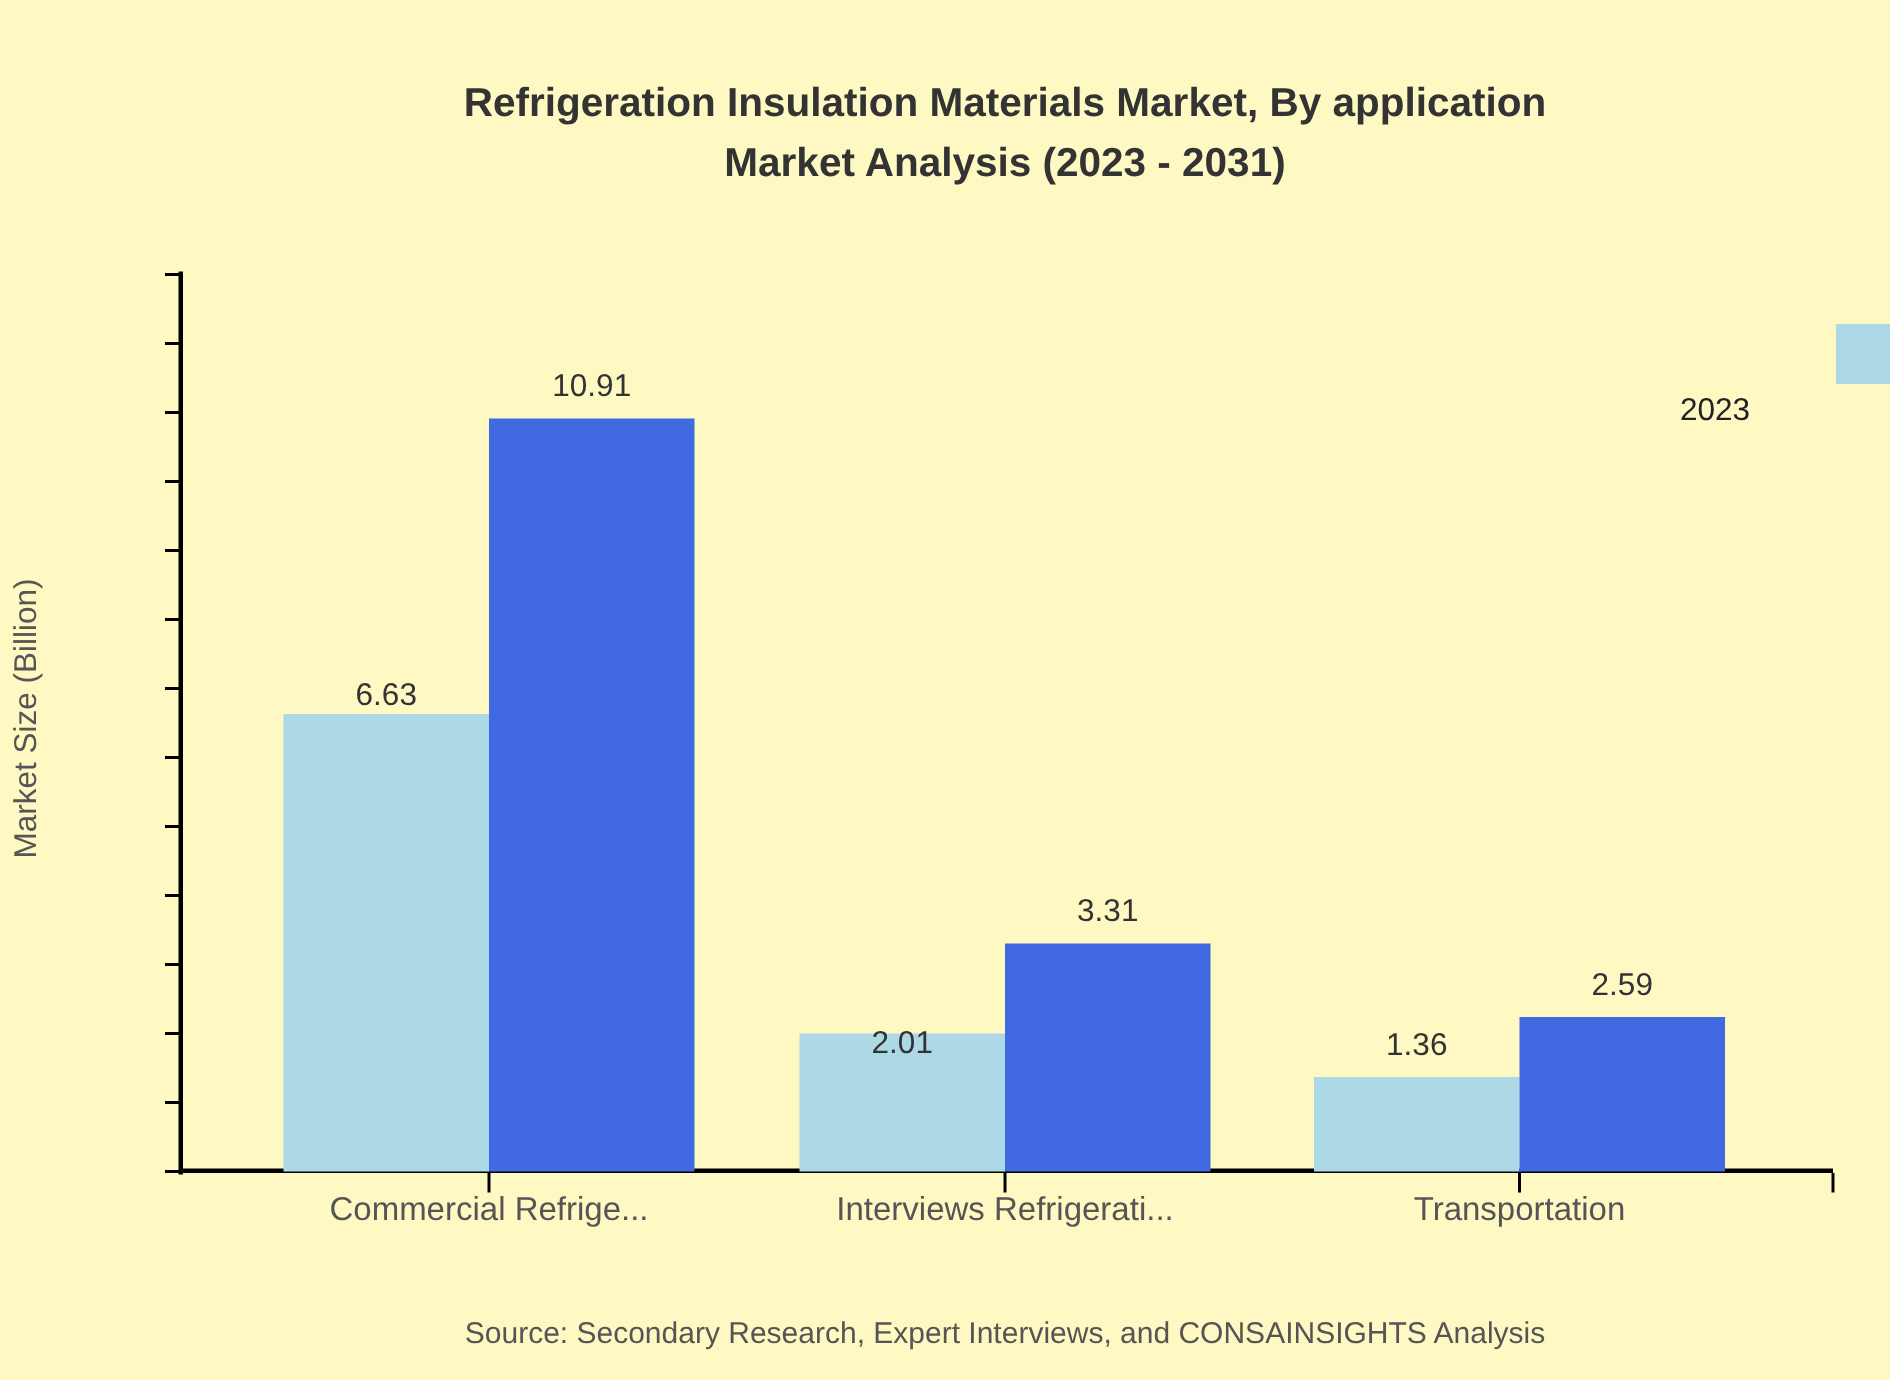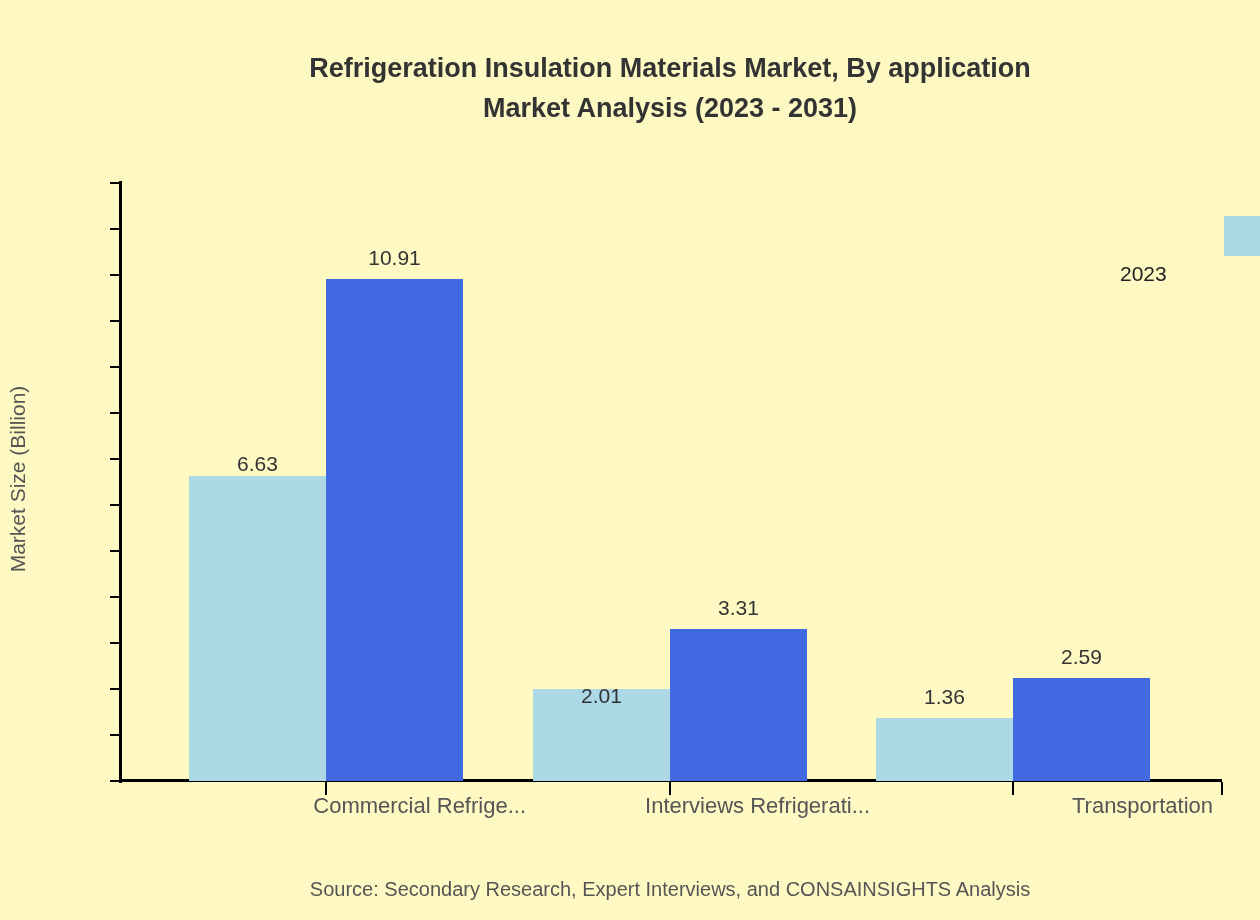--- a/index.html
+++ b/index.html
@@ -90,21 +90,21 @@
     text-align: center;
     line-height: 1;
     white-space: nowrap;
   }
   
   .cat-label {
     position: absolute;
     top: 793px;
     font-size: 22px;
     color: #555555;
-    text-align: right;
+    text-align: center;
     white-space: nowrap;
   }
   
   .y-axis-title {
     position: absolute;
     left: -452px;
     top: 467px;
     width: 940px;
     text-align: center;
     font-size: 21px;

